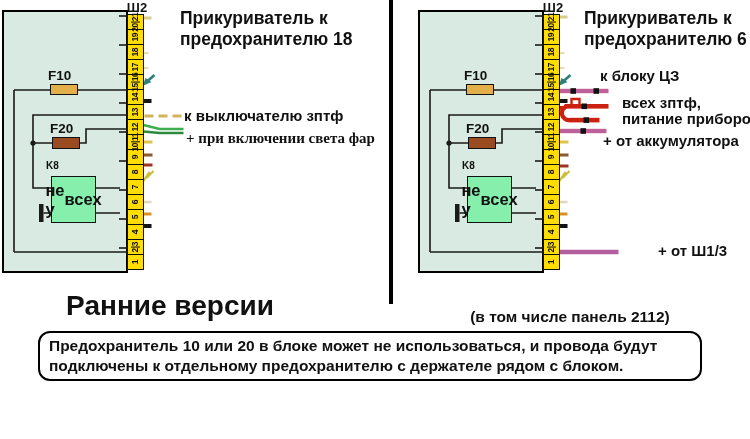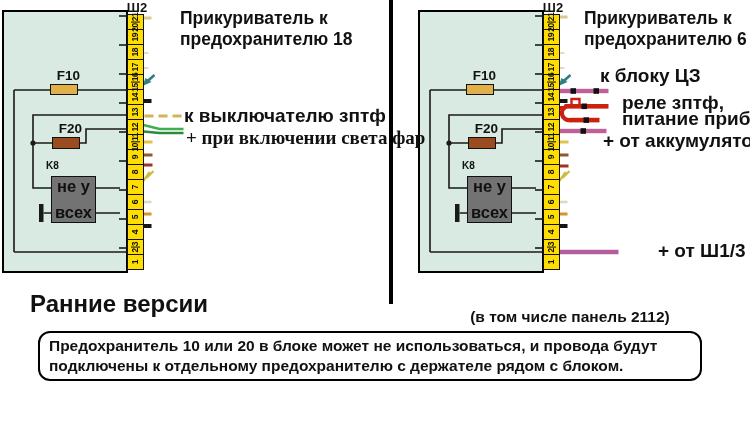--- a/index.html
+++ b/index.html
@@ -13,28 +13,28 @@
   .sh2{position:absolute;top:0;width:26px;text-align:center;font-size:13px}
   .strip{position:absolute;top:14px;width:17px;height:256px;background:#ffdd00;
          border:1.5px solid #111;box-sizing:border-box;display:flex;flex-direction:column}
   .cell{flex:1;border-top:1px solid #111;display:flex;align-items:center;justify-content:center}
   .cell:first-child{border-top:none}
   .cell span{display:block;transform:rotate(-90deg);font-size:8.5px;line-height:1;
              letter-spacing:-0.5px;white-space:nowrap}
   .fuse{position:absolute;width:28px;height:11px;border:1.5px solid #111;box-sizing:border-box}
   .f10{background:#e2af48}
   .f20{background:#9a4c20;height:12px}
-  .fuse-label{position:absolute;width:32px;text-align:right;font-size:13.5px}
-  .relay{position:absolute;width:45px;height:47px;background:#737373;border:1.5px solid #111;
-         box-sizing:border-box;display:flex;flex-direction:column;align-items:center;
-         justify-content:space-between;font-size:16.5px;line-height:1.15}
+  .fuse-label{position:absolute;width:32px;text-align:left;font-size:13.5px}
+  .relay{position:absolute;width:45px;height:47px;background:#86efac;border:1.5px solid #111;
+         box-sizing:border-box;display:flex;flex-direction:row;align-items:center;
+         justify-content:center;font-size:16.5px;line-height:1.15}
   .relay-label{position:absolute;font-size:10px}
   .dg-title{position:absolute;top:8px;font-size:17.5px;line-height:21px}
-  .wire-label{position:absolute;font-size:19px;line-height:16px;white-space:nowrap}
-  .heading{position:absolute;font-size:24px}
+  .wire-label{position:absolute;font-size:15px;line-height:16px;white-space:nowrap}
+  .heading{position:absolute;text-align:center;font-size:28px}
   .subheading{position:absolute;text-align:center;font-size:15.5px}
   .divider{position:absolute;left:389px;top:0;width:3.5px;height:304px;background:#000}
   .note{position:absolute;left:38px;top:331px;width:664px;height:50px;border:2.5px solid #000;
         border-radius:12px;box-sizing:border-box;padding:3px 0 0 9px;font-size:15.5px;line-height:20px}
   .bottom-title{position:absolute;left:0;top:390px;width:750px;text-align:center;font-size:24px}
 </style>
 </head>
 <body>
 
 <div class="stage" id="stage">
@@ -262,17 +262,17 @@
   <div class="subheading" style="left:430px;top:308px;width:280px">(в том числе панель 2112)</div>
 
   <div class="note">
     <div>Предохранитель 10 или 20 в блоке может не использоваться, и провода будут</div>
     <div>подключены к отдельному предохранителю с держателе рядом с блоком.</div>
   </div>
 
     <div class="wire-label" style="left: 184px; top: 108px;">к выключателю зптф</div>
     <div class="wire-label" style="left: 186px; top: 130px; font-family: Liberation Serif, serif;">+ при включении света фар</div>
     <div class="wire-label" style="left: 600px; top: 68px;">к блоку ЦЗ</div>
-    <div class="wire-label" style="left: 622px; top: 95px;">реле зптф,</div>
+    <div class="wire-label" style="left: 622px; top: 95px;">всех зптф,</div>
     <div class="wire-label" style="left: 622px; top: 111px;">питание приборов</div>
     <div class="wire-label" style="left: 603px; top: 133px;">+ от аккумулятора</div>
     <div class="wire-label" style="left: 658px; top: 243px; text-align: right;">+ от Ш1/3</div>
   </div>
 
 </body></html>

